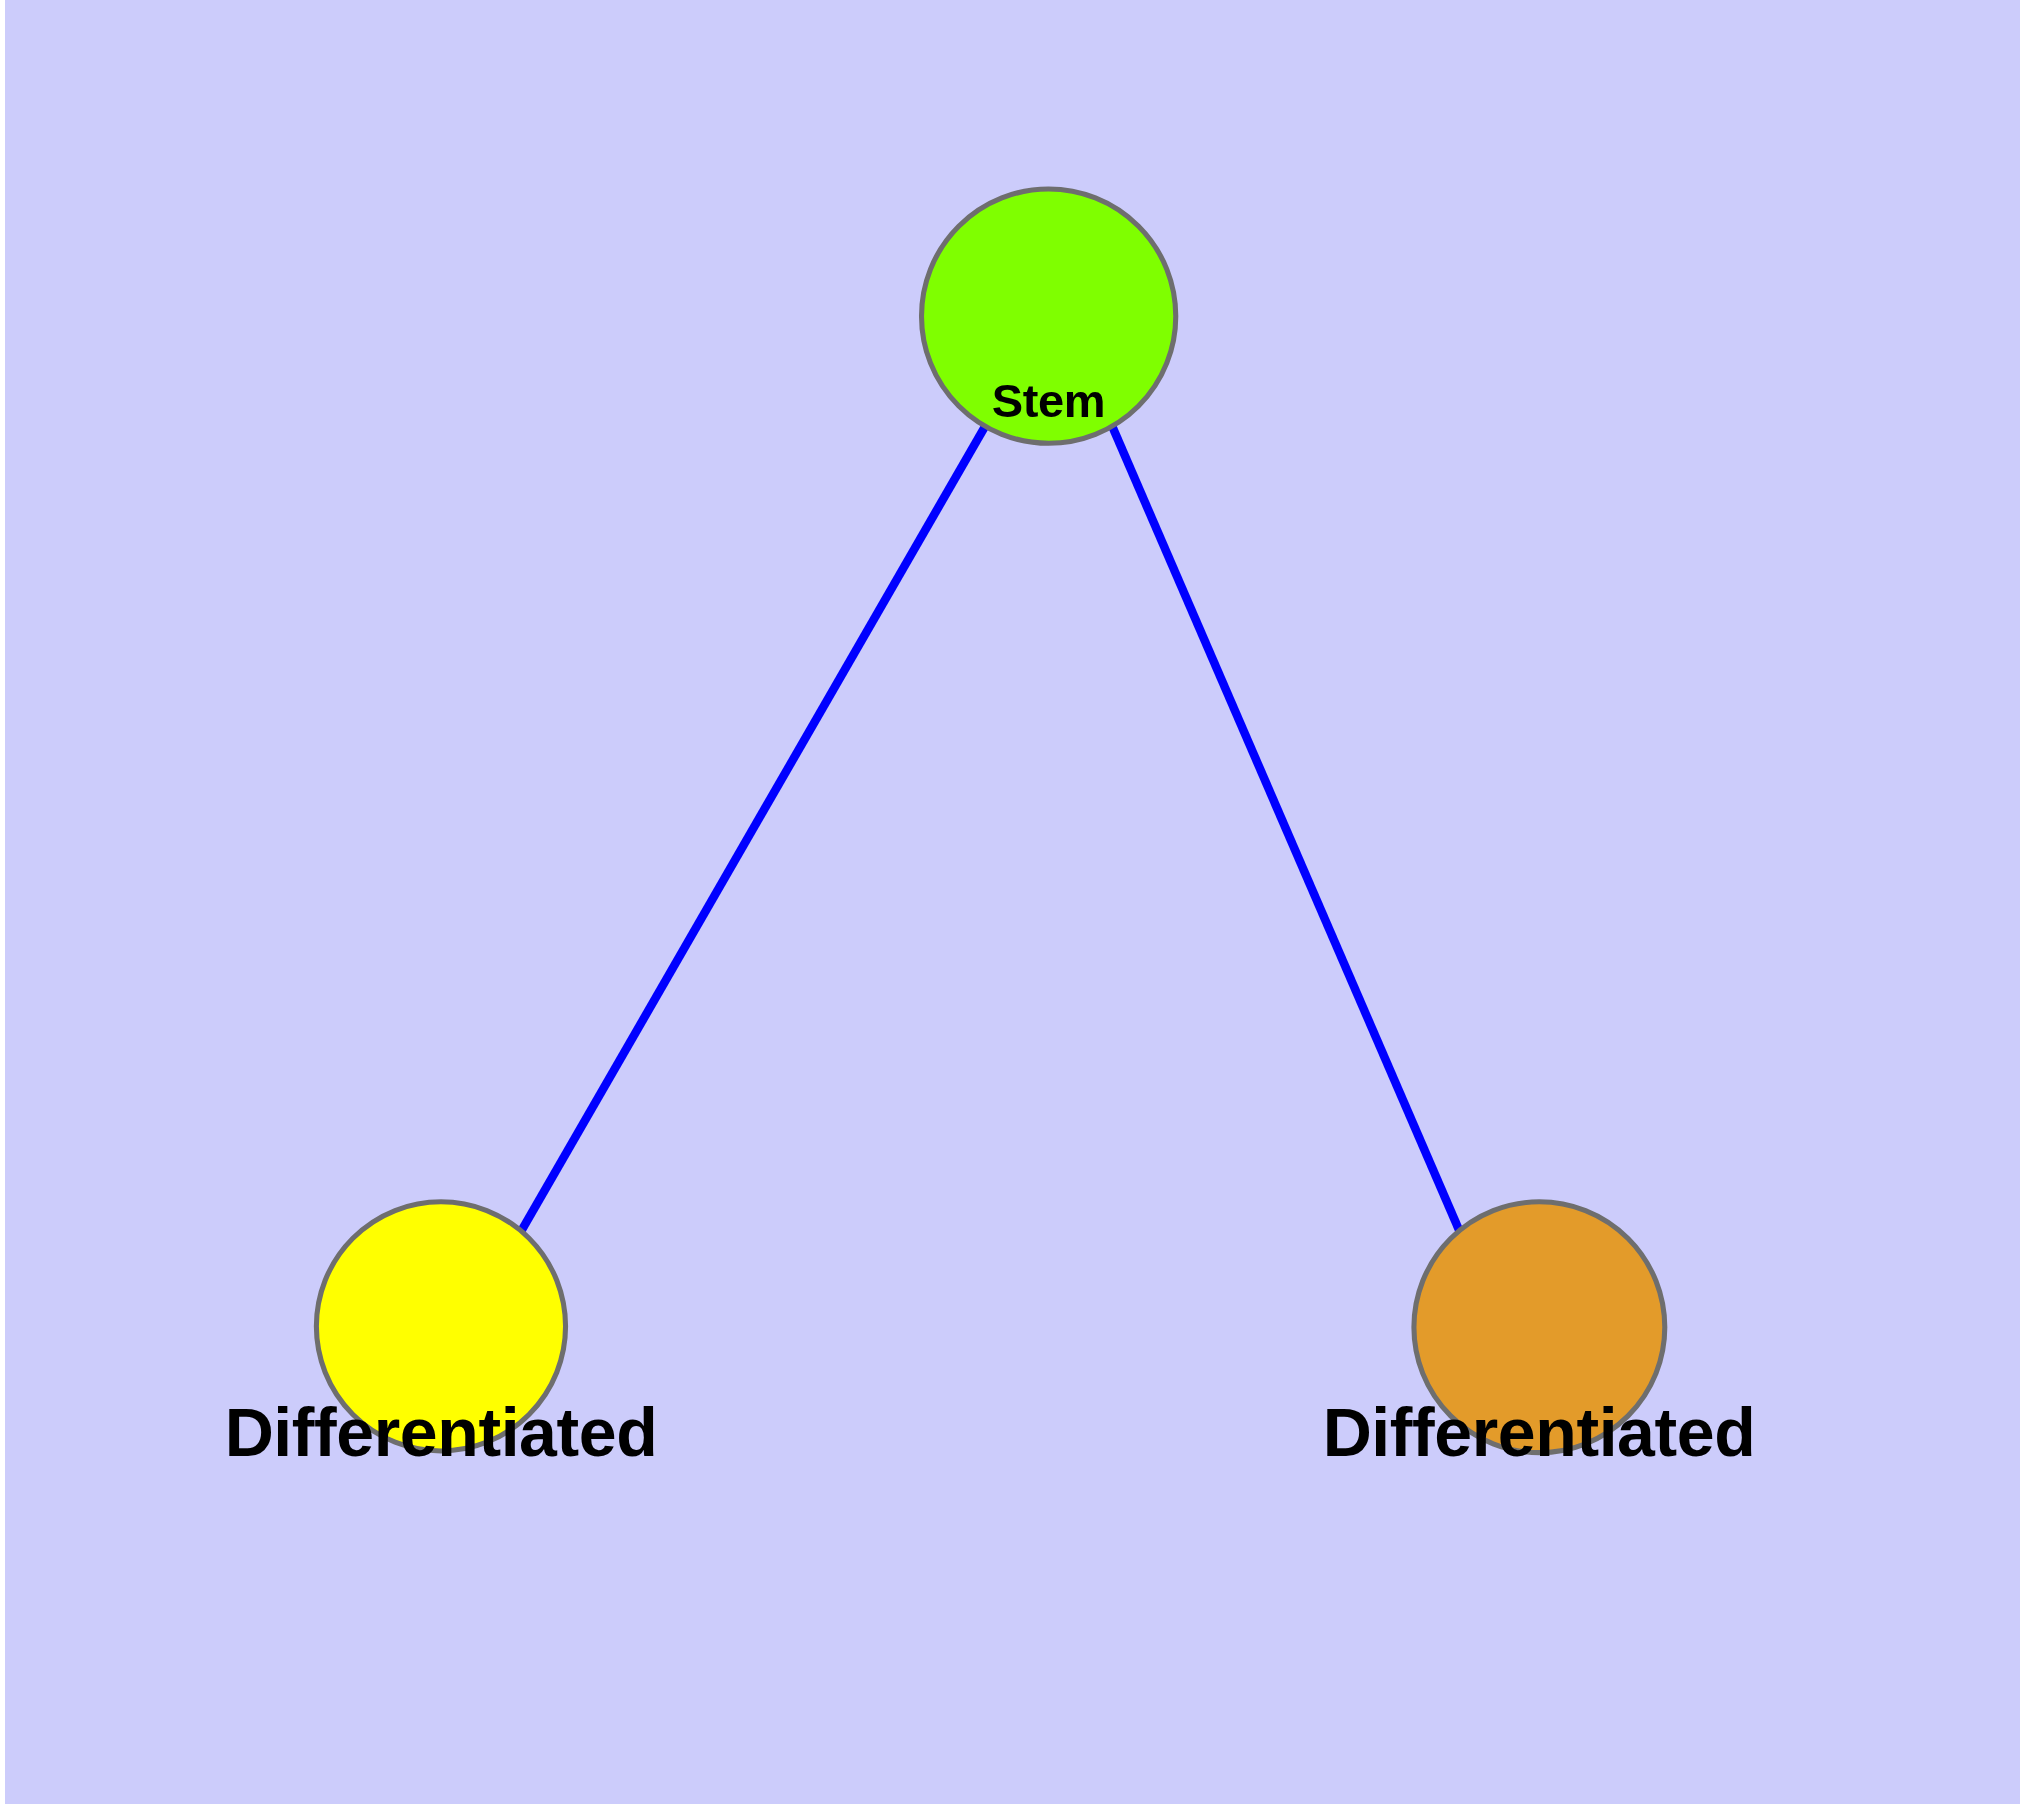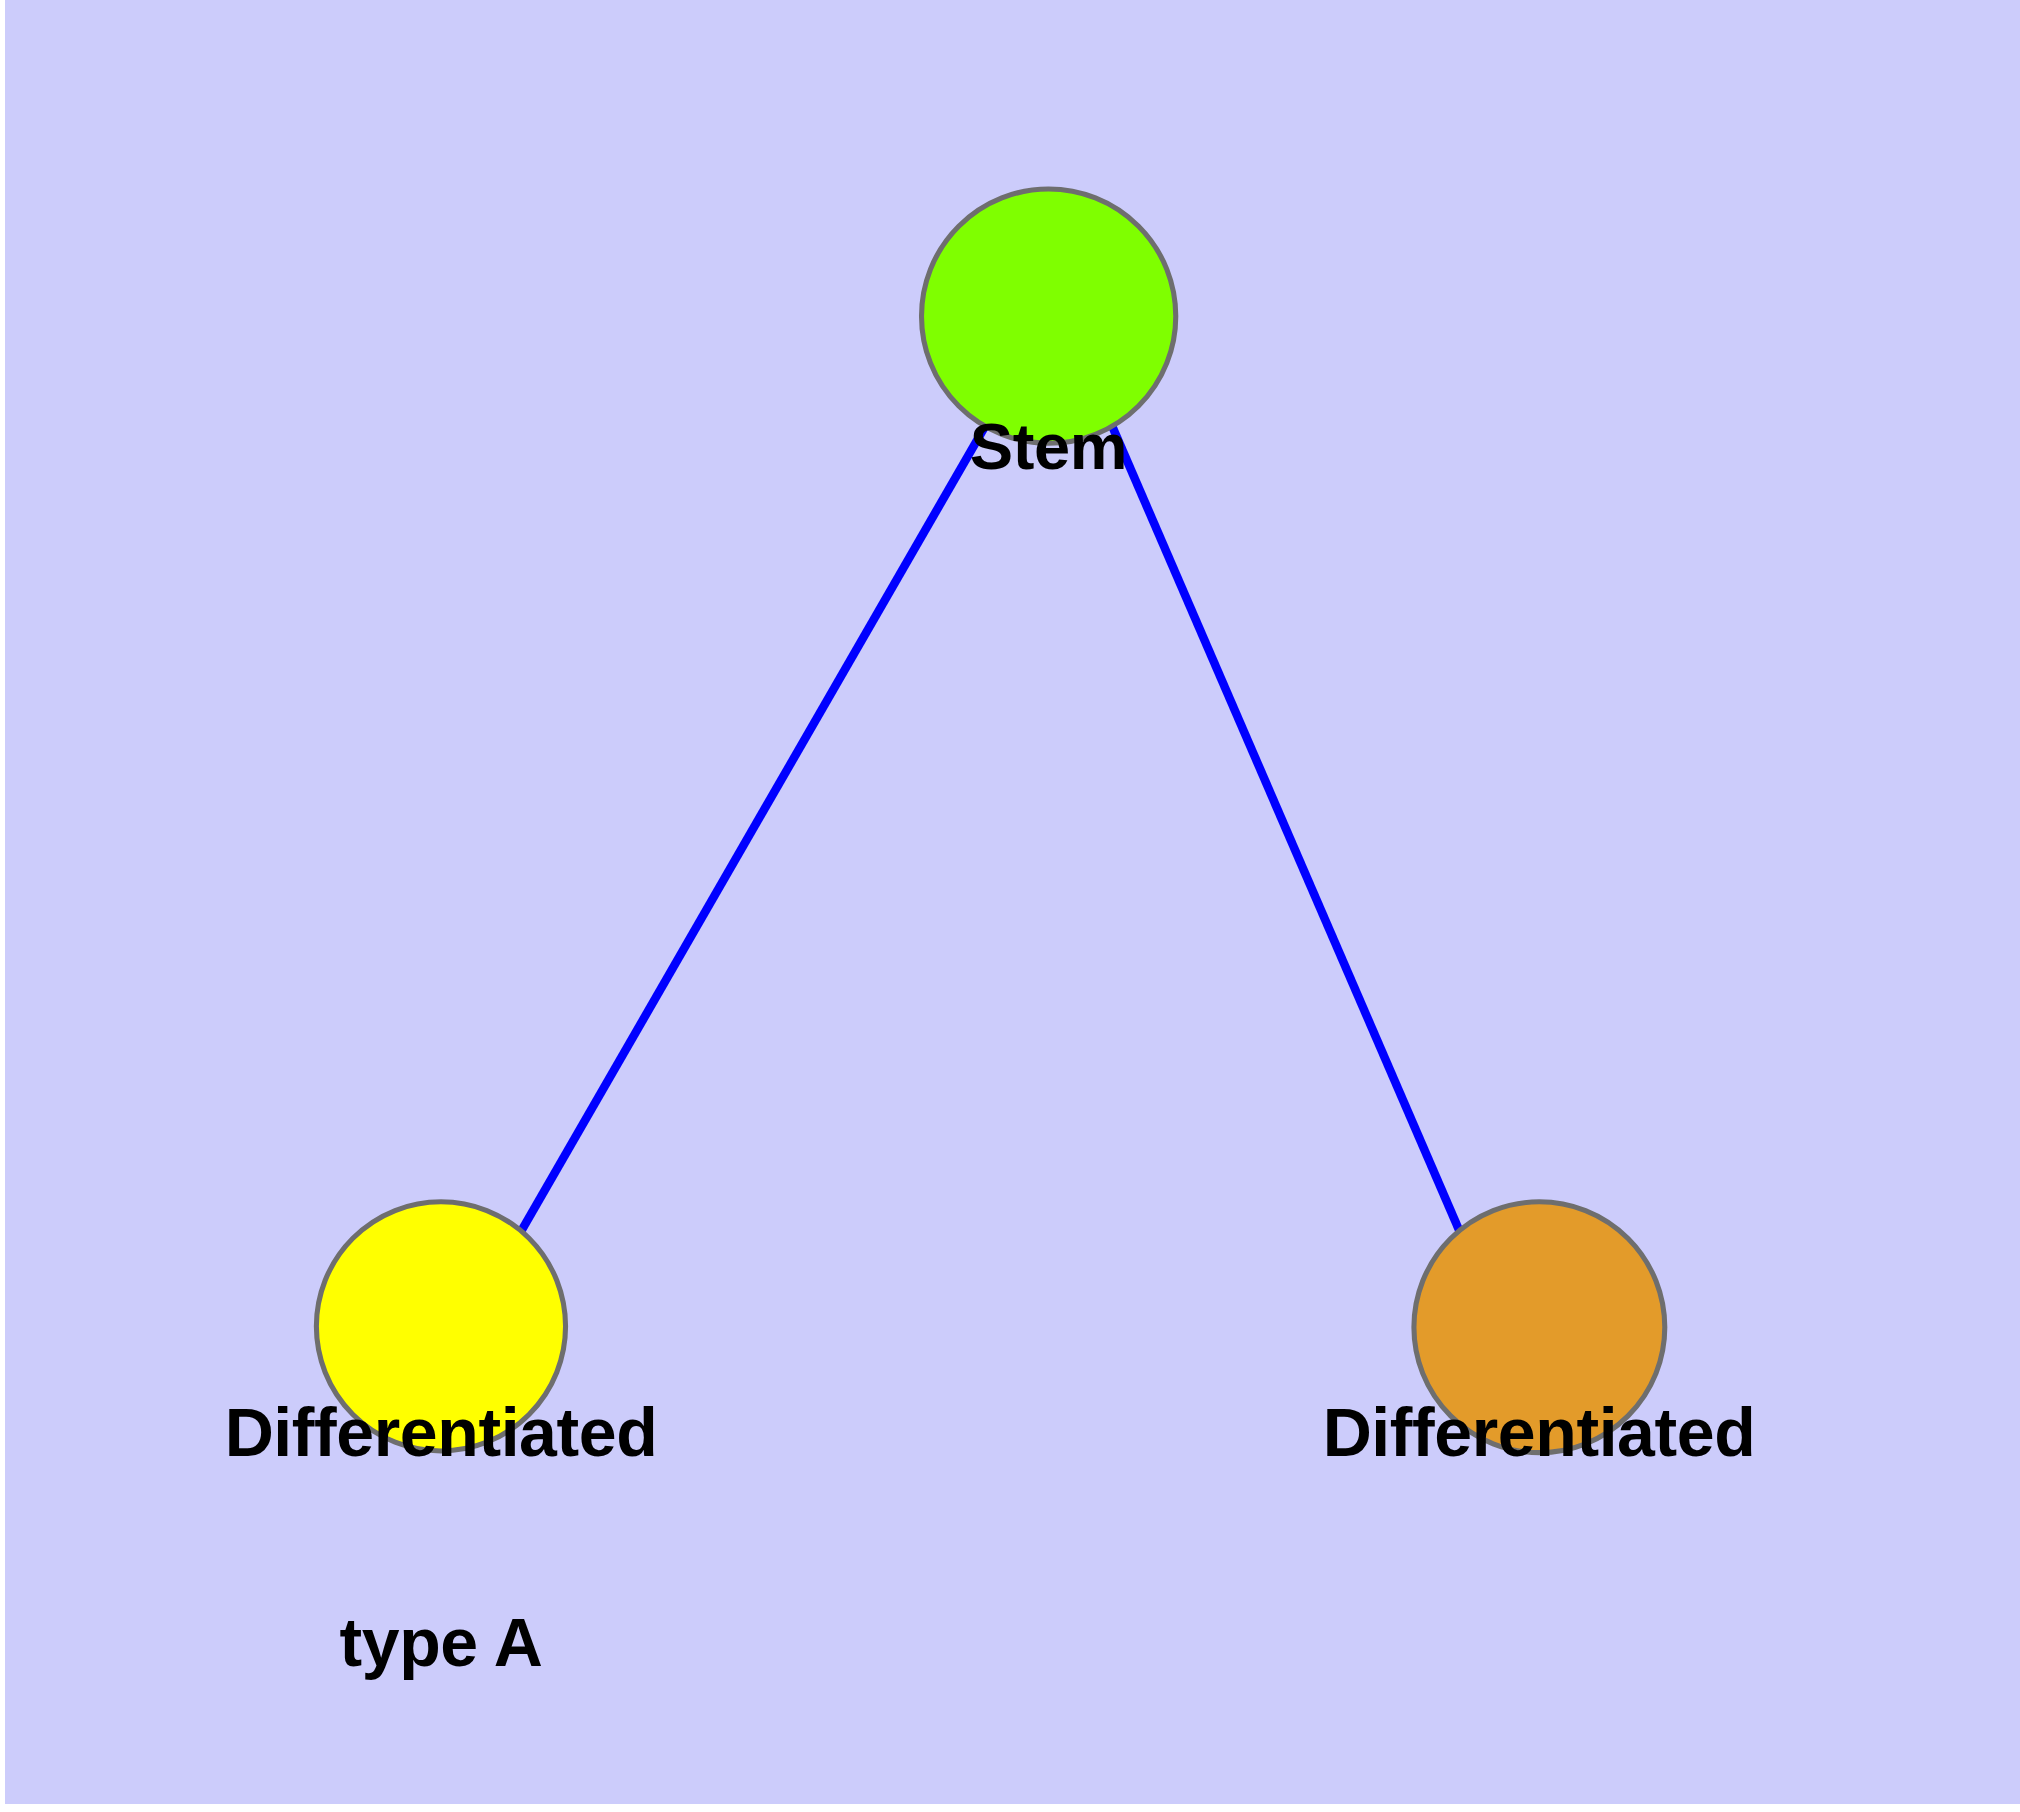--- a/index.html
+++ b/index.html
@@ -74,27 +74,26 @@
       <line x1="1312" y1="503" x2="1722" y2="1453" stroke="#0000ff" stroke-width="10" stroke-linecap="butt"></line>
     </g>
 
     <g>
       <circle cx="1237" cy="373" r="150" fill="#7fff00" stroke="#6e6e6e" stroke-width="6"></circle>
       <circle cx="520" cy="1565" r="147" fill="#ffff00" stroke="#6e6e6e" stroke-width="6"></circle>
       <circle cx="1816" cy="1566" r="148" fill="#e39b2a" stroke="#6e6e6e" stroke-width="6"></circle>
     </g>
   </svg>
 
-  <div class="node-label" id="label-stem" style="font-size: 65px; left: 794px; top: 280px;">
+  <div class="node-label" id="label-stem" style="font-size: 47px; left: 794px; top: 280px;">
     <div>Stem</div>
   </div>
 
   <div class="node-label" id="label-diff-a" style="font-size: 68px; left: 102px; top: 1257px;">
     <div>Differentiated</div>
-    <div>type A</div>
   </div>
 
   <div class="node-label" id="label-diff-b" style="font-size: 68px; left: 1200px; top: 1257px;">
     <div>Differentiated</div>
   </div>
 
 </div>
 
 
 </body></html>

